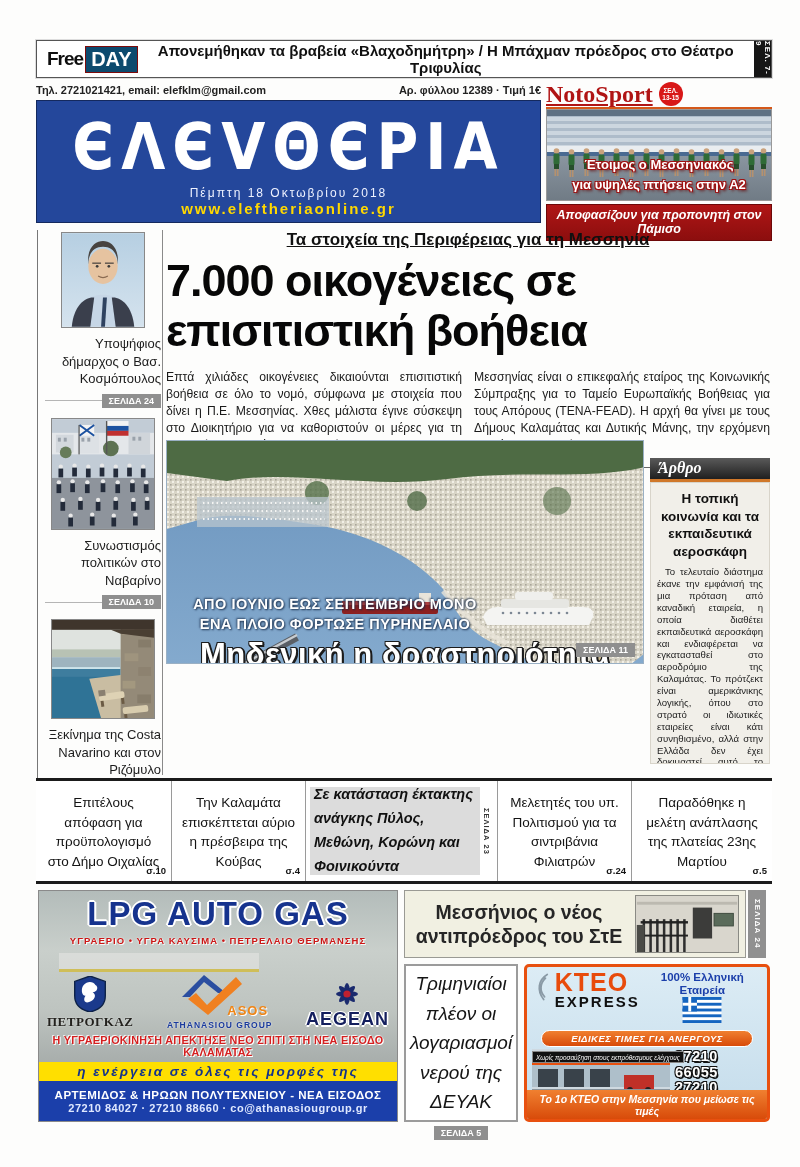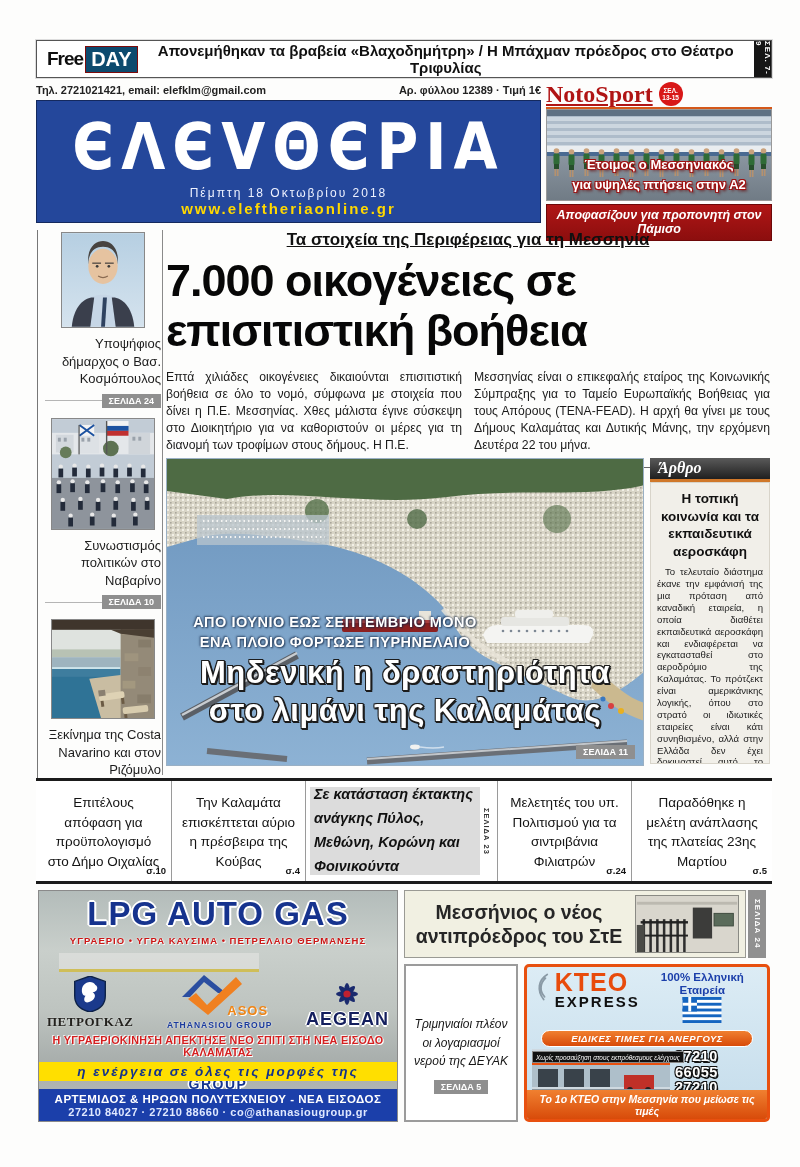--- a/index.html
+++ b/index.html
@@ -78,21 +78,21 @@
   .headline { text-align:left; font-size:45px; font-weight:bold; line-height:1.12;
     letter-spacing:-1px; color:#070707; margin-top:6px; }
   .lead-cols { display:flex; gap:12px; margin-top:12px; }
   .lead-cols > div { flex:1; font-size:12.2px; line-height:1.4; text-align:justify; color:#1a1a1a; }
   .lead-rule { display:flex; align-items:center; gap:8px; margin-top:8px; }
   .lead-rule .la { flex:3.4; height:1px; background:#666; }
   .lead-rule .lb { flex:1.2; height:1px; background:#666; }
   .lead-rule .lbl { font-size:10px; font-weight:bold; color:#222; }
 
   
-  #harbor { left:166px; top:458px; width:478px; height:308px; border:1px solid #9ab0c4;
+  #harbor { left:166px; top:440px; width:478px; height:224px; border:1px solid #9ab0c4;
     position:absolute; overflow:hidden; }
   .hb-kick { position:absolute; left:18px; width:300px; text-align:center; color:#fff;
     font-weight:bold; font-size:14.5px; letter-spacing:.5px;
     text-shadow:1px 1px 2px rgba(20,40,70,.9),-1px -1px 2px rgba(20,40,70,.7); }
   .hb-k1 { top:155px; } .hb-k2 { top:175px; }
   .hb-title { position:absolute; left:0; width:100%; text-align:center; color:#fff;
     font-weight:bold; font-size:31px; letter-spacing:.5px;
     text-shadow:2px 2px 0 #1c1c1c,-1px -1px 0 #1c1c1c,1px -1px 0 #1c1c1c,-1px 1px 0 #1c1c1c,0 2px 0 #1c1c1c,2px 0 0 #1c1c1c; }
   .hb-t1 { top:196px; } .hb-t2 { top:234px; }
   .hb-badge { position:absolute; right:8px; bottom:6px; }
@@ -141,38 +141,38 @@
   .lg-aegean-label { font-size:18px; font-weight:bold; color:#141f5e; letter-spacing:1px;
     text-shadow:-1.5px 0 0 #fff,1.5px 0 0 #fff,0 -1.5px 0 #fff,0 1.5px 0 #fff; }
   .lpg-line1 { position:relative; text-align:center; font-size:10.8px; font-weight:bold; color:#d41f1f;
     letter-spacing:.3px; margin-top:4px; text-shadow:1px 1px 0 #fff,-1px -1px 0 #ffffffcc,0 0 2px #fff; }
   .lpg-line2 { position:relative; text-align:center; font-size:14px; font-weight:bold; color:#17368f;
     letter-spacing:1.5px; margin-top:2px;
     text-shadow:-1.5px 0 0 #fff,1.5px 0 0 #fff,0 -1.5px 0 #fff,0 1.5px 0 #fff,1px 1px 0 #fff; }
   .lpg-yellow { position:absolute; left:0; right:0; bottom:40px; background:#ffdf00;
     text-align:center; font-style:italic; font-weight:bold; font-size:13.5px; color:#14338c;
     padding:2px 0; letter-spacing:2px; }
-  .lpg-blue { position:absolute; left:0; right:0; bottom:0; height:32px; background:#1b3faa;
+  .lpg-blue { position:absolute; left:0; right:0; bottom:0; height:40px; background:#1b3faa;
     display:flex; flex-direction:column; align-items:center; justify-content:center; gap:1px; }
   .lpg-addr { color:#fff; font-weight:bold; font-size:11.5px; letter-spacing:.5px; }
   .lpg-phones { color:#dfe8ff; font-weight:bold; font-size:11px; letter-spacing:.5px; }
 
   
   #ste { left:404px; top:890px; width:342px; height:68px; background:#f1f0e2;
     border:1px solid #9a9a94; display:flex; align-items:center; padding:4px 6px; gap:8px; }
   .ste-title { flex:1; text-align:center; font-size:19.5px; font-weight:bold; color:#262626; line-height:1.25; }
   #ste-badge { left:748px; top:890px; width:18px; height:68px; background:#909090; color:#fff;
     writing-mode:vertical-rl; font-size:8px; font-weight:bold; display:flex;
     align-items:center; justify-content:center; letter-spacing:1px; }
 
   
   #deyak { left:404px; top:964px; width:114px; height:158px; border:2px solid #9b9b9b;
     background:#fff; display:flex; flex-direction:column; align-items:center;
     justify-content:center; padding:6px; }
-  .deyak-text { font-style:italic; font-size:12px; line-height:1.55; text-align:center; color:#151515;margin-top:23px; }
+  .deyak-text { font-style:italic; font-size:19px; line-height:1.55; text-align:center; color:#151515;margin-top:23px; }
   .deyak-badge { margin-top:9px; }
 
   
   #kteo { left:524px; top:964px; width:246px; height:158px; border:3px solid #e8500f;
     border-radius:5px; background:linear-gradient(180deg,#dcecf5,#c4dcEB); overflow:hidden; }
   .kt-head { display:flex; align-items:flex-start; padding:4px 6px 0; gap:4px; }
   .kt-brand { line-height:.95; }
   .kt-kteo { font-size:25px; font-weight:bold; color:#e84b0c; letter-spacing:1px; }
   .kt-express { font-size:15px; font-weight:bold; color:#101010; letter-spacing:2px; }
   .kt-right { margin-left:auto; text-align:center; }

